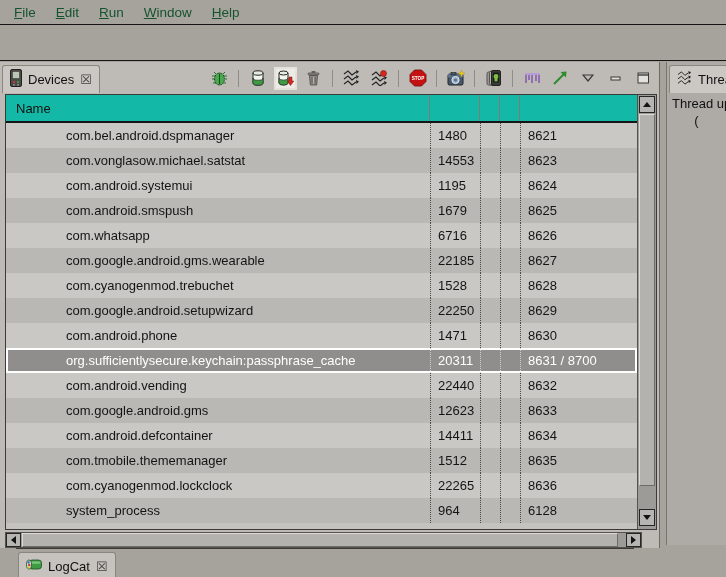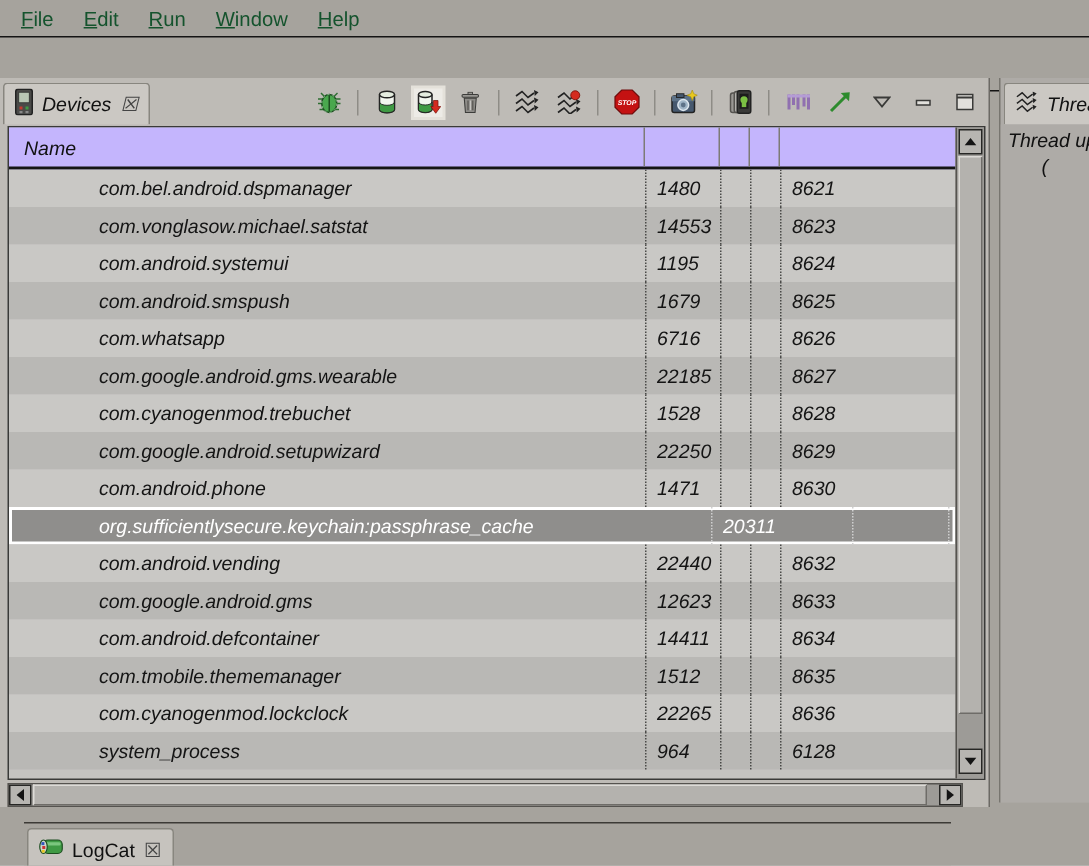--- a/index.html
+++ b/index.html
@@ -14,21 +14,21 @@
     position:absolute;top:0;left:0;width:726px;height:25px;
     display:flex;align-items:center;padding-left:4px;box-sizing:border-box;
     border-bottom:1px solid #141414;background:#a6a39d;
   }
   .menu-item{font-size:13.5px;color:#14532d;padding:3px 10px;cursor:default;}
   .topstrip{
     position:absolute;top:26px;left:0;width:726px;height:35px;
     background:#a6a39d;border-bottom:1px solid #141414;box-sizing:border-box;
   }
   
-  .main{position:absolute;top:52px;left:0;width:610px;height:486px;font-style:italic;}
+  .main{position:absolute;top:62px;left:0;width:610px;height:486px;}
   .devices-panel{
     position:absolute;left:0;top:0;width:660px;height:486px;
     background:#bebbb6;border-right:1px solid #6b6964;box-sizing:border-box;
   }
   .tabbar{position:relative;height:31px;width:100%;}
   .view-tab{
     position:absolute;left:2px;bottom:0;height:27px;
     display:flex;align-items:center;gap:6px;padding:0 7px;
     background:#cbc8c3;border:1px solid #88867f;border-bottom:none;
     border-radius:3px 3px 0 0;font-size:13px;color:#111;white-space:nowrap;
@@ -44,36 +44,36 @@
   .ticon.highlight{background:#edebe6;box-shadow:0 0 0 2px #e4e1da;}
   .ticon svg{display:block;}
   
   .table{
     position:absolute;left:5px;top:32px;width:652px;height:436px;
     border:1px solid #3a3a38;background:#c4c3c0;box-sizing:border-box;
   }
   .thead{
     position:absolute;top:0;left:0;right:19px;height:28px;
     display:grid;grid-template-columns:424px 50px 20px 20px 1fr;
-    background:#c4b5fd;border-bottom:2px solid #151515;box-sizing:border-box;
+    background:#14b8a6;border-bottom:2px solid #151515;box-sizing:border-box;
   }
   .th{
     font-size:13px;color:#111;display:flex;align-items:center;
     padding-left:10px;border-right:1px solid #7d7b76;box-sizing:border-box;
     overflow:hidden;white-space:nowrap;
   }
   .th:last-child{border-right:none;}
   .tbody{position:absolute;top:28px;left:0;right:19px;bottom:0;overflow:hidden;}
   .row{
     display:grid;grid-template-columns:424px 50px 20px 20px 1fr;
     height:25px;font-size:13px;color:#141414;
   }
   .row.light{background:#c9c8c5;}
   .row.dark{background:#b9b8b5;}
-  .row.selected{background:#8f8e8c;color:#ffffff;box-shadow:inset 0 0 0 2px #ffffff;gap:44px;}
+  .row.selected{background:#8f8e8c;color:#ffffff;box-shadow:inset 0 0 0 2px #ffffff;}
   .cell{display:flex;align-items:center;overflow:hidden;white-space:nowrap;box-sizing:border-box;}
   .cell.name{padding-left:60px;}
   .cell.val{padding-left:7px;border-left:1px dotted #4a4a48;}
   .row.selected .cell.val{border-left-color:#cfcfcf;}
   
   .vscroll{
     position:absolute;top:0;right:0;width:19px;bottom:0;
     background:#9d9b97;border-left:1px solid #55534f;box-sizing:border-box;
   }
   .sbtn{

